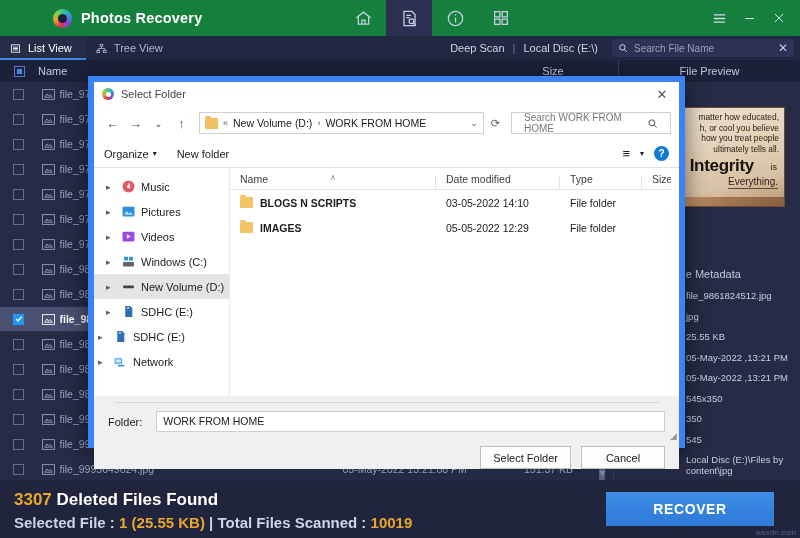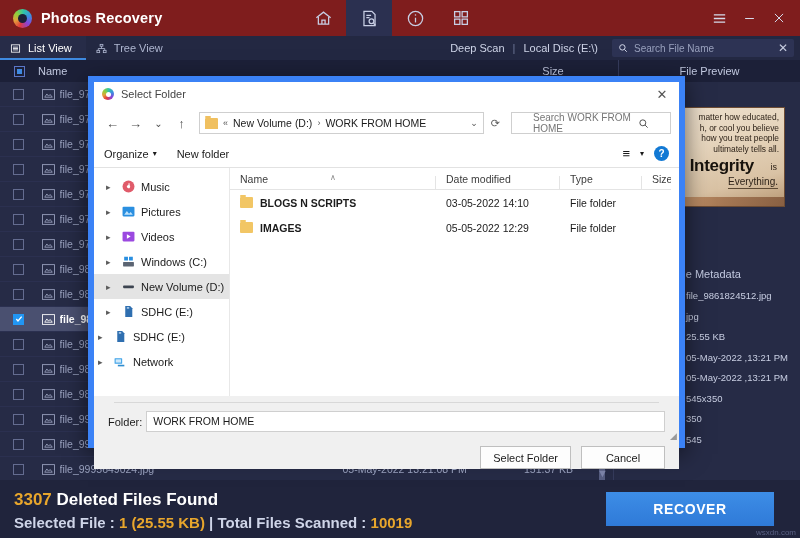--- a/index.html
+++ b/index.html
@@ -11,22 +11,22 @@
   }
   #app {
     position: relative;
     width: 800px; height: 538px;
     background: #242942;
   }
 
   
   .titlebar {
     position: absolute; left: 0; top: 0; width: 800px; height: 36px;
-    background: #7f1d1d;
-    display: flex; align-items: center;
+    background: #15803d;
+    display: flex; align-items: center; padding-left: 40px;
   }
   .brand { display: flex; align-items: center; gap: 9px; padding-left: 13px; width: 300px; }
   .logo {
     width: 19px; height: 19px; border-radius: 50%;
     background:
       conic-gradient(from 200deg,
         #e23b3b 0deg, #e2a13b 55deg, #8fd13a 110deg,
         #2fc4a8 170deg, #3a8fe2 230deg, #8a42d6 295deg, #e23b3b 360deg);
     position: relative;
   }
@@ -241,21 +241,21 @@
   }
   .pathfolder::before {
     content:""; position:absolute; left:0; top:-2px; width:6px; height:2px; background:#f0c060; border-radius:1px;
   }
   .pathbar .chev { color: #555; font-size: 9px; }
   .pathbar .seg { font-size: 10.5px; color: #1b1b1b; }
   .pathbar .caret { margin-left: auto; color: #555; font-size: 9px; }
   .refresh { color: #555; font-size: 11px; padding: 0 5px; }
   .dlg-search {
     width: 160px; height: 22px; border: 1px solid #cfcfcf; background: #fff;
-    display: flex; align-items: center; padding: 0 21px; margin-left: 4px;
+    display: flex; align-items: center; padding: 0 12px; margin-left: 4px;
   }
   .dlg-search span { font-size: 10px; color: #767676; flex: 1; }
   .dlg-search .mag { color: #444; font-size: 11px; }
 
   .dlg-cmd {
     height: 28px; background: #ffffff; border-bottom: 1px solid #e2e2e2;
     display: flex; align-items: center; padding: 0 10px; gap: 20px;
   }
   .dlg-cmd .item { font-size: 11px; color: #1b1b1b; display: flex; align-items: center; gap: 4px; }
   .dlg-cmd .right { margin-left: auto; display: flex; align-items: center; gap: 10px; }
@@ -305,21 +305,21 @@
     content:""; position:absolute; left:0; top:-2px; width:6px; height:2px; background:#f2c665; border-radius:1px;
   }
   .vscroll-dlg {
     position: absolute; right: 0; top: 0; width: 8px; height: 100%; background: #fff;
   }
 
   .dlg-hr {
     height: 1px; background: #d8d8d8; margin: 6px 20px 0 20px;
   }
   .dlg-foot { background: #f0f0f0; padding: 8px 14px 0 14px; }
-  .foot-row { display: flex; align-items: center; gap: 4px; }
+  .foot-row { display: flex; align-items: center; gap: 14px; }
   .foot-row label { font-size: 11px; color: #1b1b1b; }
   .foot-input {
     flex: 1; height: 21px; background: #fff; border: 1px solid #cfcfcf;
     font-size: 10.5px; color: #1b1b1b; padding: 0 6px; line-height: 19px;
   }
   .foot-btns { display: flex; justify-content: flex-end; gap: 10px; margin-top: 14px; }
   .dbtn {
     height: 23px; min-width: 84px; padding: 0 12px;
     background: #fdfdfd; border: 1px solid #bfbfbf; font-size: 11px; color: #1b1b1b;
     display: flex; align-items: center; justify-content: center;
@@ -713,20 +713,24 @@
           <div class="meta-k">Dimension:</div>
           <div class="meta-v">545x350</div>
         </div>
         <div class="meta-row">
           <div class="meta-k">Height:</div>
           <div class="meta-v">350</div>
         </div>
         <div class="meta-row">
           <div class="meta-k">Width:</div>
           <div class="meta-v">545</div>
+        </div>
+        <div class="meta-row">
+          <div class="meta-k">Location:</div>
+          <div class="meta-v">Local Disc (E:)\Files by content\jpg</div>
         </div>
       </div>
   </div>
 
   <div class="statusbar">
     <div class="stat-count">
       <span class="num">3307</span>
       <span>Deleted Files Found</span>
     </div>
     <div class="stat-sub">

